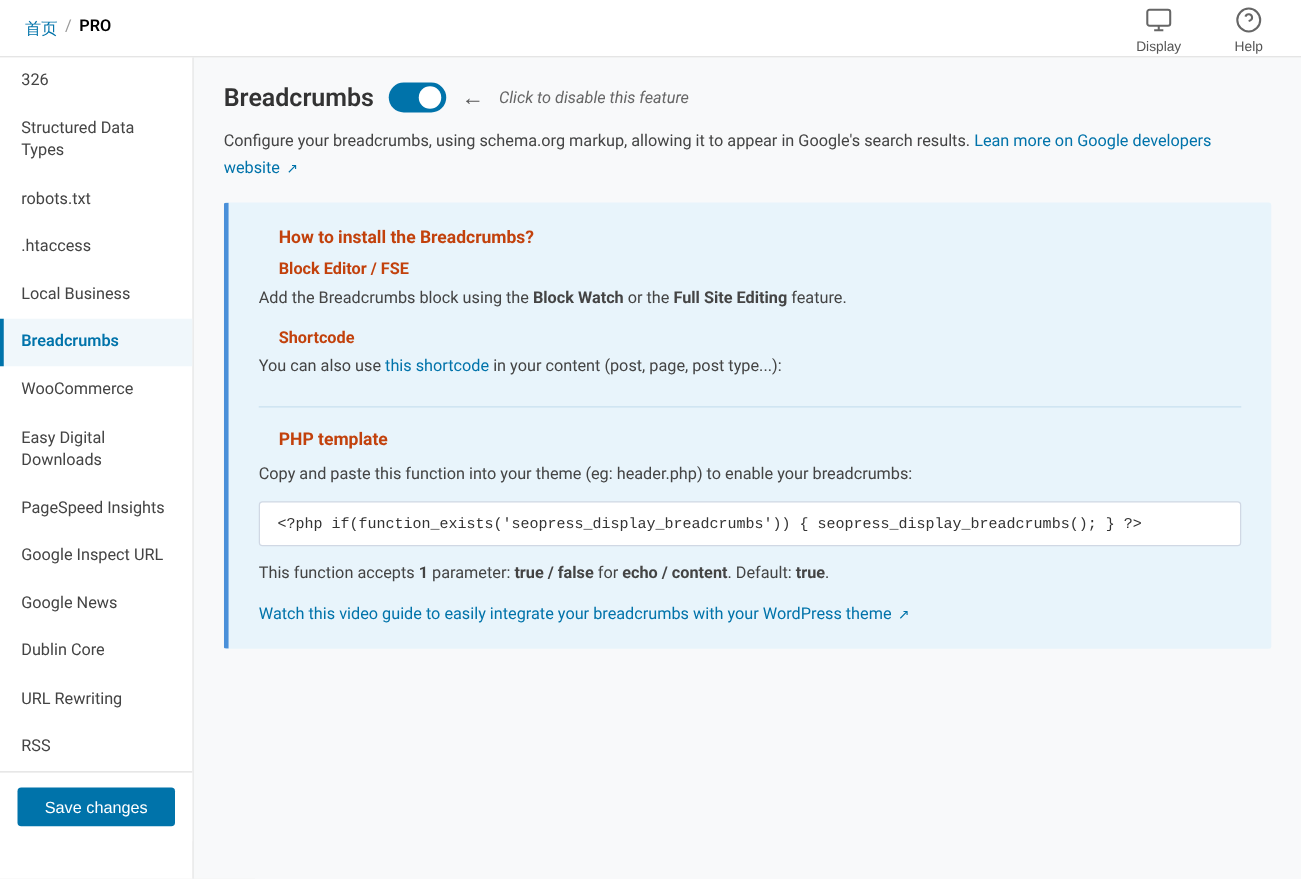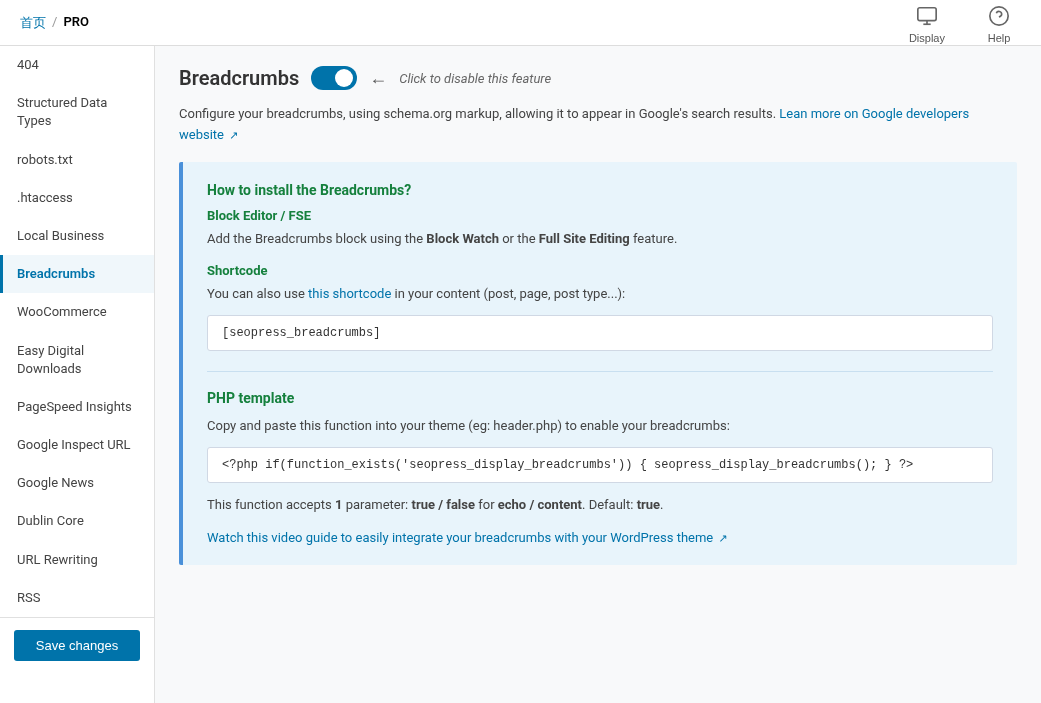--- a/index.html
+++ b/index.html
@@ -189,22 +189,23 @@
     }
     .info-section:last-child { margin-bottom: 0; }
     .info-section + .info-section {
       padding-top: 18px;
       border-top: 1px solid #c8dff0;
     }
 
     .section-title {
       font-size: 14px;
       font-weight: 700;
-      color: #15803d;
+      color: #c2410c;
       margin-bottom: 10px;
+      margin-left: 16px;
     }
     .section-body {
       font-size: 13px;
       color: #444;
       line-height: 1.6;
     }
     .section-body strong { font-weight: 700; }
     .section-body a { color: #0073aa; text-decoration: none; }
 
     .code-block {
@@ -264,21 +265,21 @@
         </svg>
       </div>
       <span>Help</span>
     </button>
   </div>
 </div>
 
 <div class="layout">
 
   <nav class="sidebar">
-    <div class="sidebar-item">404</div>
+    <div class="sidebar-item">326</div>
     <div class="sidebar-item">Structured Data Types</div>
     <div class="sidebar-item">robots.txt</div>
     <div class="sidebar-item">.htaccess</div>
     <div class="sidebar-item">Local Business</div>
     <div class="sidebar-item active">Breadcrumbs</div>
     <div class="sidebar-item">WooCommerce</div>
     <div class="sidebar-item">Easy Digital Downloads</div>
     <div class="sidebar-item">PageSpeed Insights</div>
     <div class="sidebar-item">Google Inspect URL</div>
     <div class="sidebar-item">Google News</div>
@@ -318,21 +319,20 @@
           <div class="section-body">
             Add the Breadcrumbs block using the <strong>Block Watch</strong> or the <strong>Full Site Editing</strong> feature.
           </div>
         </div>
 
         <div style="margin-bottom: 14px;">
           <div class="section-title" style="font-size:13px;margin-bottom:6px;">Shortcode</div>
           <div class="section-body">
             You can also use <a href="#">this shortcode</a> in your content (post, page, post type...):
           </div>
-          <div class="code-block">[seopress_breadcrumbs]</div>
         </div>
       </div>
 
       <div class="info-section">
         <div class="section-title">PHP template</div>
         <div class="section-body">
           Copy and paste this function into your theme (eg: header.php) to enable your breadcrumbs:
         </div>
         <div class="code-block">&lt;?php if(function_exists('seopress_display_breadcrumbs')) { seopress_display_breadcrumbs(); } ?&gt;</div>
         <div class="param-text">

